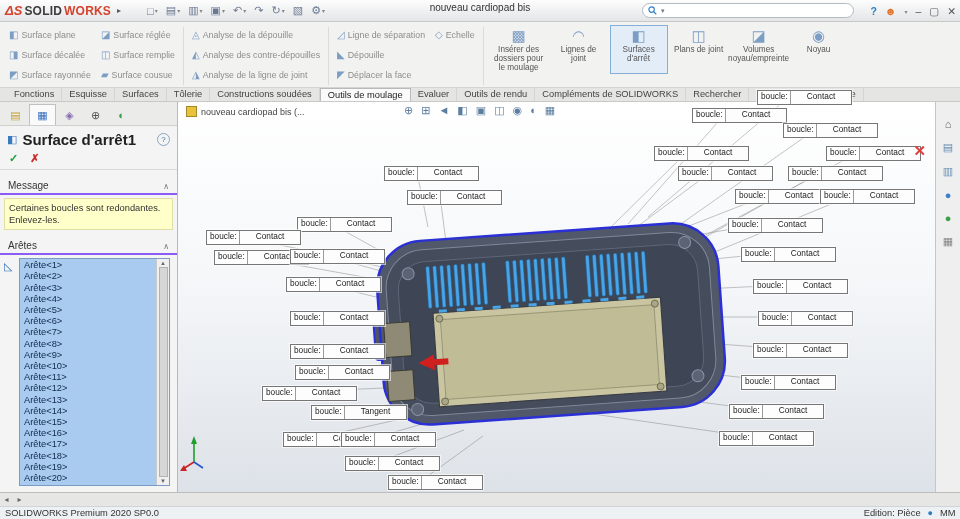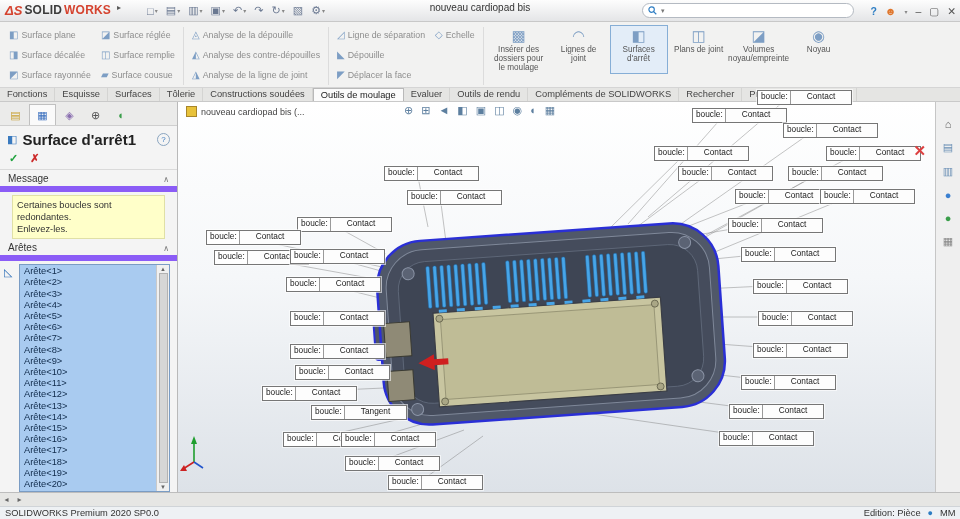--- a/index.html
+++ b/index.html
@@ -1,21 +1,21 @@
 <!DOCTYPE html>
 <html><head>
 <meta charset="utf-8">
 <style>
   html,body{margin:0;padding:0}
   body{width:960px;height:519px;position:relative;overflow:hidden;background:#eceef0;
        font-family:"Liberation Sans", sans-serif;-webkit-font-smoothing:antialiased;font-size:10px;color:#333}
   
   #titlebar{position:absolute;left:0;top:0;width:960px;height:22px;background:linear-gradient(#fdfdfd,#e4e5e7);
             border-bottom:1px solid #c8c8c8;display:flex;align-items:center;box-sizing:border-box}
-  .brand{display:flex;gap:2px;padding-left:5px;font-size:12px;white-space:nowrap}
+  .brand{display:flex;align-items:center;gap:2px;padding-left:5px;font-size:12px;white-space:nowrap}
   .brand .ds{color:#d5432f;font-weight:bold;font-style:italic;font-size:13px}
   .brand .solid{font-weight:bold;color:#3c3c3c;letter-spacing:.2px}
   .brand .works{font-weight:bold;color:#d5432f;letter-spacing:.2px}
   .brand .menuarrow{color:#555;font-size:8px;margin-left:4px}
   .tbicons{display:flex;gap:8px;margin-left:26px;align-items:center;color:#6a7891;font-size:11px}
   .tbi{display:flex;align-items:center;gap:1px;cursor:default}
   .tbi .caret{font-size:6px;color:#888}
   .doctitle{position:absolute;left:50%;transform:translateX(-50%);top:2px;font-size:10px;color:#333;white-space:nowrap}
   .search{position:absolute;right:106px;top:3px;width:212px;height:15px;background:#fff;border:1px solid #b4bac2;
           border-radius:8px;display:flex;align-items:center;padding:0 5px;gap:4px;box-sizing:border-box}
@@ -33,40 +33,40 @@
   .sb{display:flex;align-items:center;gap:3px;height:19px;font-size:8.8px;color:#8d8d8d;white-space:nowrap;padding:0 2px}
   .sb .ic{color:#7d9ec4;font-size:10px}
   .vsep{width:1px;background:#dcdcdc;margin:2px 3px;align-self:stretch}
   .lbrow{display:flex;align-items:stretch;margin-left:2px}
   .lb{width:58px;display:flex;flex-direction:column;align-items:center;padding:2px 2px 0;margin:0 1px;font-size:8.2px;
       color:#555;text-align:center;line-height:1.12;gap:1px;border:1px solid transparent;box-sizing:border-box}
   .lb .lic{font-size:15px;color:#7d9ec4;line-height:16px}
   .lb.active{background:#e3edf8;border:1px solid #86aed6}
   
   #tabrow{position:absolute;left:0;top:88px;width:960px;height:14px;background:#e5e5e3;border-bottom:1px solid #c9c9c9;
-          display:flex;font-size:9.3px;color:#444;padding-left:0;box-sizing:border-box}
+          display:flex;font-size:9.3px;color:#444;padding-left:7px;box-sizing:border-box}
   .tab{padding:0 7px;line-height:13px;border-right:1px solid #d4d4d2;white-space:nowrap}
   .tab.active{background:#fbfbfb;border:1px solid #b9b9b9;border-bottom:none;color:#222}
   
   #leftpanel{position:absolute;left:0;top:102px;width:178px;height:390px;background:#f4f4f4;border-right:1px solid #b9b9b9;box-sizing:border-box}
   .pmtabs{display:flex;height:23px;border-bottom:1px solid #cfcfcf;background:#ebebea;padding-left:3px;gap:1px;align-items:flex-end}
   .pmtab{width:25px;height:20px;display:flex;align-items:center;justify-content:center;font-size:11px;cursor:default}
   .pmtab.active{background:#fafafa;border:1px solid #c0c0c0;border-bottom:none}
   .pmtitle{display:flex;align-items:center;gap:5px;padding:5px 7px 2px;font-size:11px;color:#222}
   .pmtitle .pmicon{color:#3a7abf;font-size:11px}
   .pmtitle b{font-weight:bold;font-size:15px}
   .pmhelp{margin-left:auto;width:11px;height:11px;border:1px solid #8aa5c0;border-radius:50%;color:#3a7abf;
           font-size:8px;line-height:11px;text-align:center}
   .pmok{display:flex;gap:12px;padding:2px 9px 4px;border-bottom:1px solid #dadada;font-size:11px}
   .pmok .ok{color:#1fa23d;font-weight:bold}
   .pmok .cancel{color:#cc2a2a;font-weight:bold}
   .sect{display:flex;justify-content:space-between;align-items:flex-end;padding:3px 8px 2px;font-size:10px;color:#333;
-        border-bottom:6px solid #8b5cf6;}
+        border-bottom:2px solid #8b5cf6;margin-top:7px}
   .sect .chev{color:#777;font-size:8px}
-  .msg{margin:3px 12px 0;background:#ffffc9;border:1px solid #e0e0a6;font-size:9.3px;color:#333;padding:3px 4px;line-height:1.3}
+  .msg{margin:3px 4px 0;background:#ffffc9;border:1px solid #e0e0a6;font-size:9.3px;color:#333;padding:3px 4px;line-height:1.3}
   .listrow{display:flex;margin-top:3px;padding-left:4px;align-items:flex-start}
   .edgeicon{width:15px;font-size:11px;color:#2d6fb8;padding-top:2px}
   .listbox{flex:1;margin-right:7px;height:228px;border:1px solid #7a9cc4;background:#a9cbf0;display:flex;box-sizing:border-box}
   .items{flex:1;overflow:hidden;font-size:9.3px;color:#0f2a4a;padding-top:1px}
   .arete{padding:0 4px;line-height:11.2px;white-space:nowrap}
   .vscroll{width:13px;background:#f0f0f0;border-left:1px solid #c9c9c9;display:flex;flex-direction:column;align-items:center;
            justify-content:space-between;font-size:6px;color:#666;padding:1px 0;box-sizing:border-box}
   .vscroll .thumb{width:9px;flex:1;margin:1px 0;background:#d6d6d6;border:1px solid #b2b2b2;box-sizing:border-box}
   
   #viewport{position:absolute;left:178px;top:102px;width:757px;height:390px;

